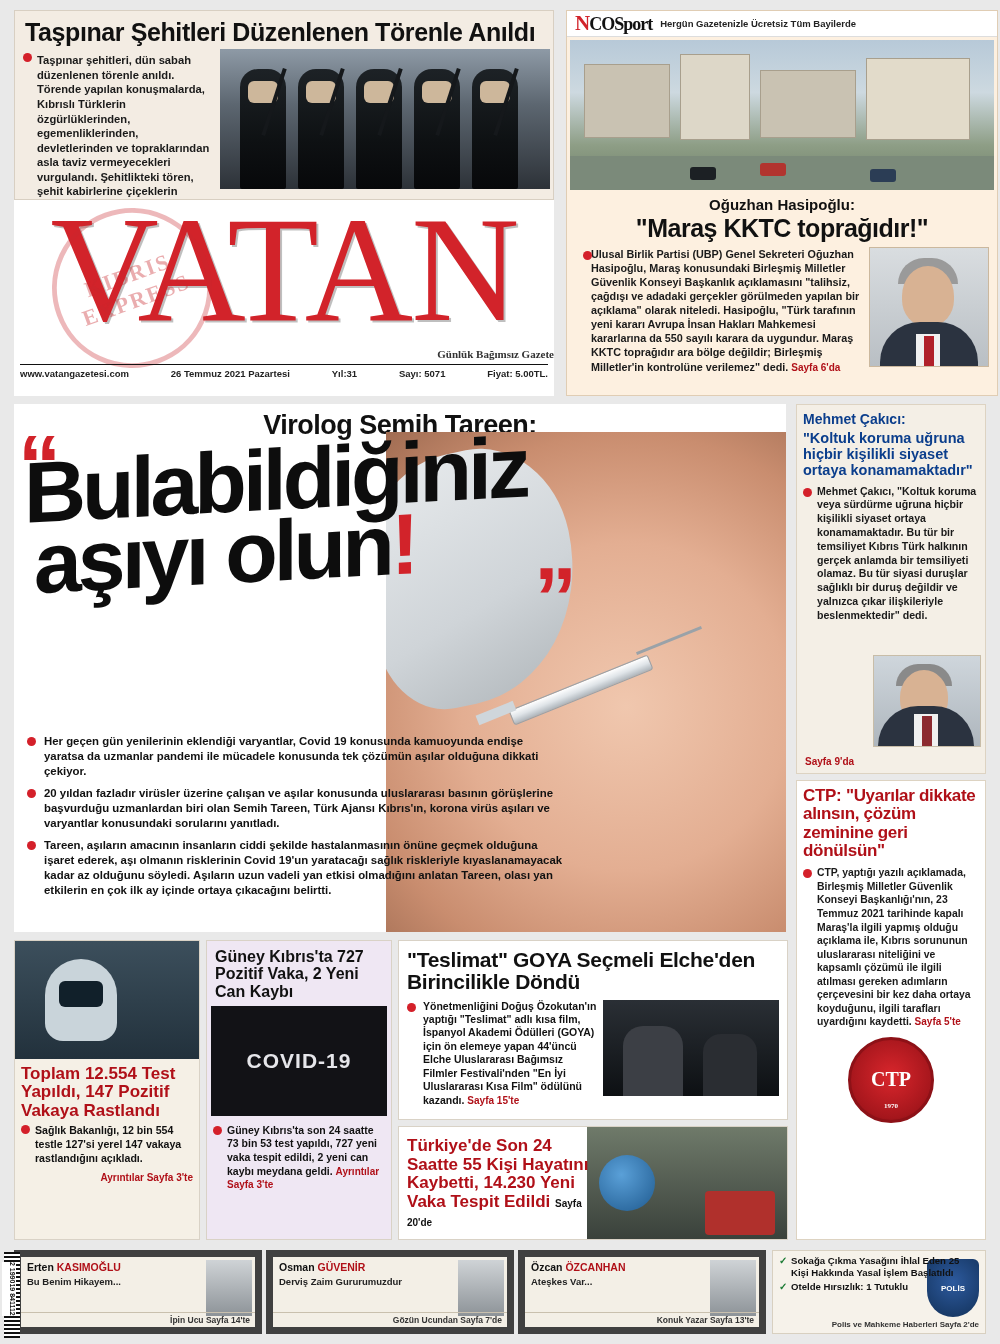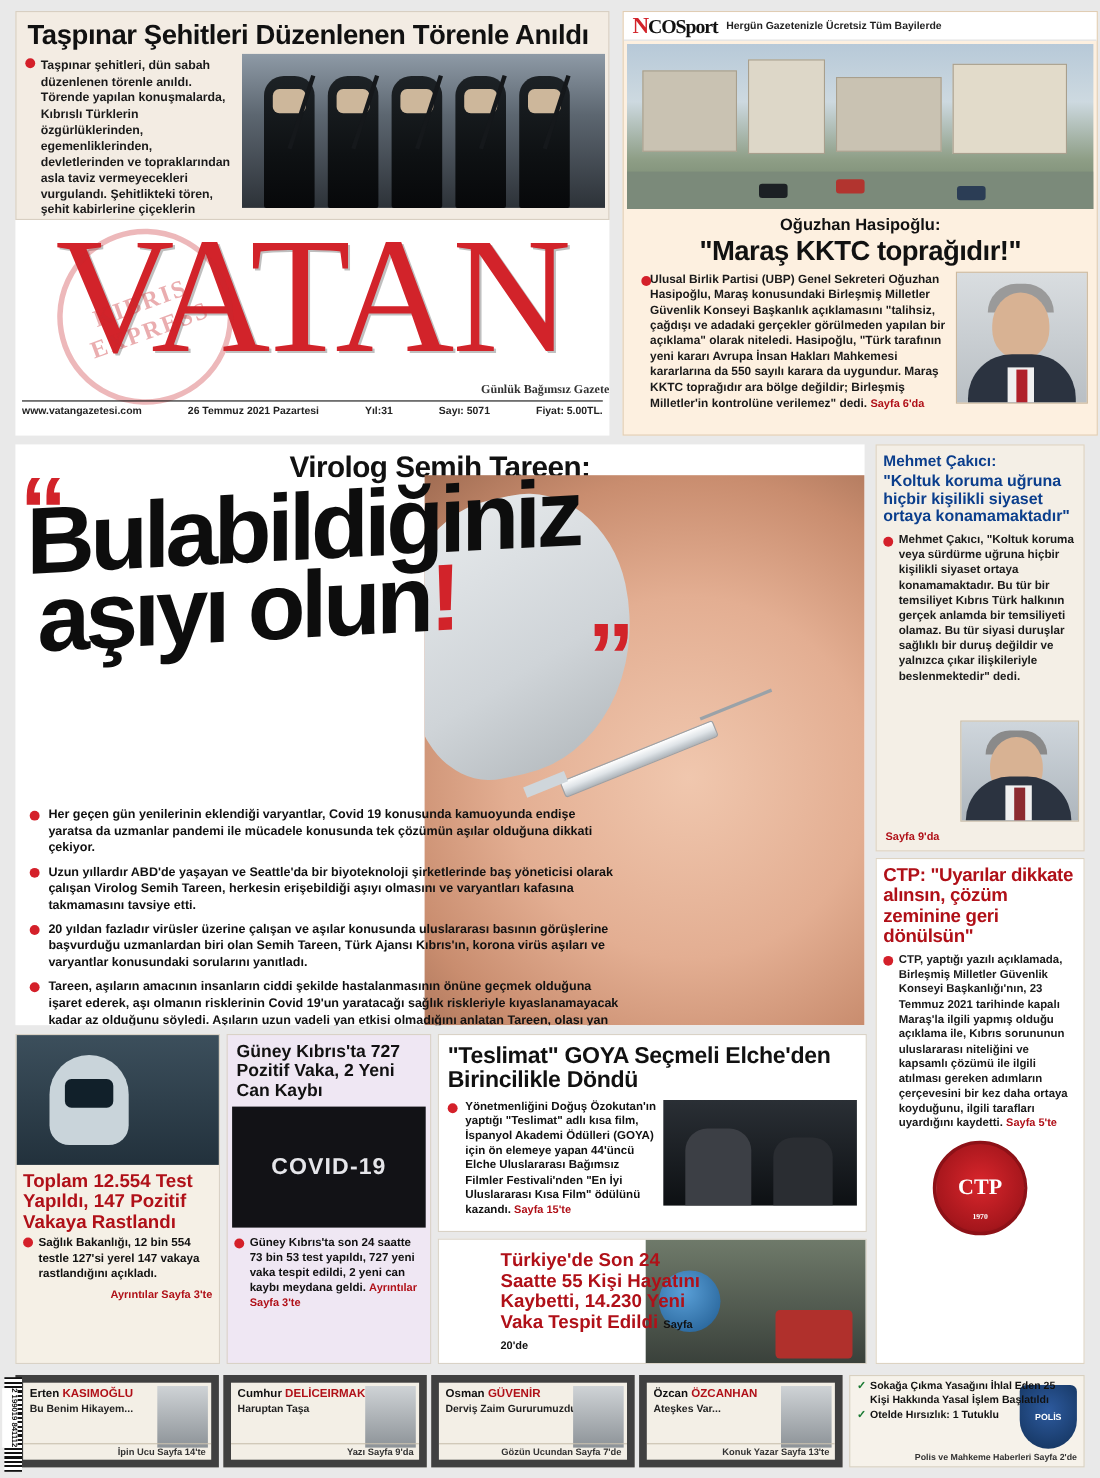--- a/index.html
+++ b/index.html
@@ -243,21 +243,21 @@
   }
   .covid-word { color:#e6e6ea; font-size:21px; font-weight:bold; letter-spacing:1px; }
   .box2-text { font-size:10.5px; line-height:1.30; font-weight:bold; padding:6px 6px 0 20px; position:relative; }
 
   .box3 { left:398px; top:940px; width:390px; height:180px; background:#ffffff; }
   .box3-title { font-size:21px; font-weight:bold; color:#111; line-height:1.06; padding:8px 8px 4px 8px; letter-spacing:-0.3px; }
   .box3-body { display:flex; padding:2px 8px 0 8px; }
   .box3-text { width:190px; font-size:10.5px; line-height:1.28; font-weight:bold; position:relative; padding-left:16px; }
   .box3-photo { flex:1; height:96px; margin-left:6px; background:linear-gradient(180deg,#2a2f35 0%,#0d1013 100%); position:relative; overflow:hidden; }
 
-  .box4 { left:398px; top:1126px; width:390px; height:114px; background:#ffffff;padding-left:48px; }
+  .box4 { left:398px; top:1126px; width:390px; height:114px; background:#ffffff; }
   .box4-photo { position:absolute; right:0; top:0; width:200px; height:114px; background:linear-gradient(180deg,#6f7a6a 0%,#39403a 100%); overflow:hidden; }
   .virus { position:absolute; width:56px; height:56px; border-radius:50%; background:radial-gradient(circle at 40% 35%, #5aa0d8, #1f5a8f); }
   .box4-title { position:relative; width:195px; font-size:17px; font-weight:bold; color:#b01018; line-height:1.1; padding:10px 4px 0 8px; }
 
   
   .authors { position:absolute; left:14px; top:1250px; width:752px; height:84px; display:flex; gap:4px; }
   .author { flex:1; background:#f3efe6; border:7px solid #404040; position:relative; overflow:hidden; }
   .a-name { font-size:10.5px; font-weight:bold; padding:4px 4px 0 6px; color:#111; }
   .a-name .sur { color:#b01018; }
   .a-sub { font-size:9.5px; font-weight:bold; padding:3px 4px 0 6px; color:#222; }
@@ -381,24 +381,20 @@
       </span>
     </div>
     <div class="quote-close">”</div>
     <div class="bullets">
       <div class="b-item">
         <span class="bullet-red"></span>
         <span>Her geçen gün yenilerinin eklendiği varyantlar, Covid 19 konusunda kamuoyunda endişe yaratsa da uzmanlar pandemi ile mücadele konusunda tek çözümün aşılar olduğuna dikkati çekiyor.</span>
       </div>
       <div class="b-item">
         <span class="bullet-red"></span>
-        <span>Uzun yıllardır ABD'de yaşayan ve Seattle'da bir biyoteknoloji şirketlerinde baş yöneticisi olarak çalışan Virolog Semih Tareen, herkesin erişebildiği aşıyı olmasını ve varyantları kafasına takmamasını tavsiye etti.</span>
-      </div>
-      <div class="b-item">
-        <span class="bullet-red"></span>
         <span>20 yıldan fazladır virüsler üzerine çalışan ve aşılar konusunda uluslararası basının görüşlerine başvurduğu uzmanlardan biri olan Semih Tareen, Türk Ajansı Kıbrıs'ın, korona virüs aşıları ve varyantlar konusundaki sorularını yanıtladı.</span>
       </div>
       <div class="b-item">
         <span class="bullet-red"></span>
         <span>Tareen, aşıların amacının insanların ciddi şekilde hastalanmasının önüne geçmek olduğuna işaret ederek, aşı olmanın risklerinin Covid 19'un yaratacağı sağlık riskleriyle kıyaslanamayacak kadar az olduğunu söyledi. Aşıların uzun vadeli yan etkisi olmadığını anlatan Tareen, olası yan etkilerin en çok ilk ay içinde ortaya çıkacağını belirtti.</span>
         
       </div>
     </div>
   </div>
 
@@ -484,26 +480,20 @@
   </div>
 
   <div class="authors">
     <div class="author">
       <div class="a-name"><span>Erten</span> <span class="sur">KASIMOĞLU</span></div>
       <div class="a-sub">Bu Benim Hikayem...</div>
       <div class="a-photo"></div>
       <div class="a-foot">İpin Ucu Sayfa 14'te</div>
     </div>
     <div class="author">
-      <div class="a-name"><span>Cumhur</span> <span class="sur">DELİCEIRMAK</span></div>
-      <div class="a-sub">Haruptan Taşa</div>
-      <div class="a-photo"></div>
-      <div class="a-foot">Yazı Sayfa 9'da</div>
-    </div>
-    <div class="author">
       <div class="a-name"><span>Osman</span> <span class="sur">GÜVENİR</span></div>
       <div class="a-sub">Derviş Zaim Gururumuzdur</div>
       <div class="a-photo"></div>
       <div class="a-foot">Gözün Ucundan Sayfa 7'de</div>
     </div>
     <div class="author">
       <div class="a-name"><span>Özcan</span> <span class="sur">ÖZCANHAN</span></div>
       <div class="a-sub">Ateşkes Var...</div>
       <div class="a-photo"></div>
       <div class="a-foot">Konuk Yazar Sayfa 13'te</div>

